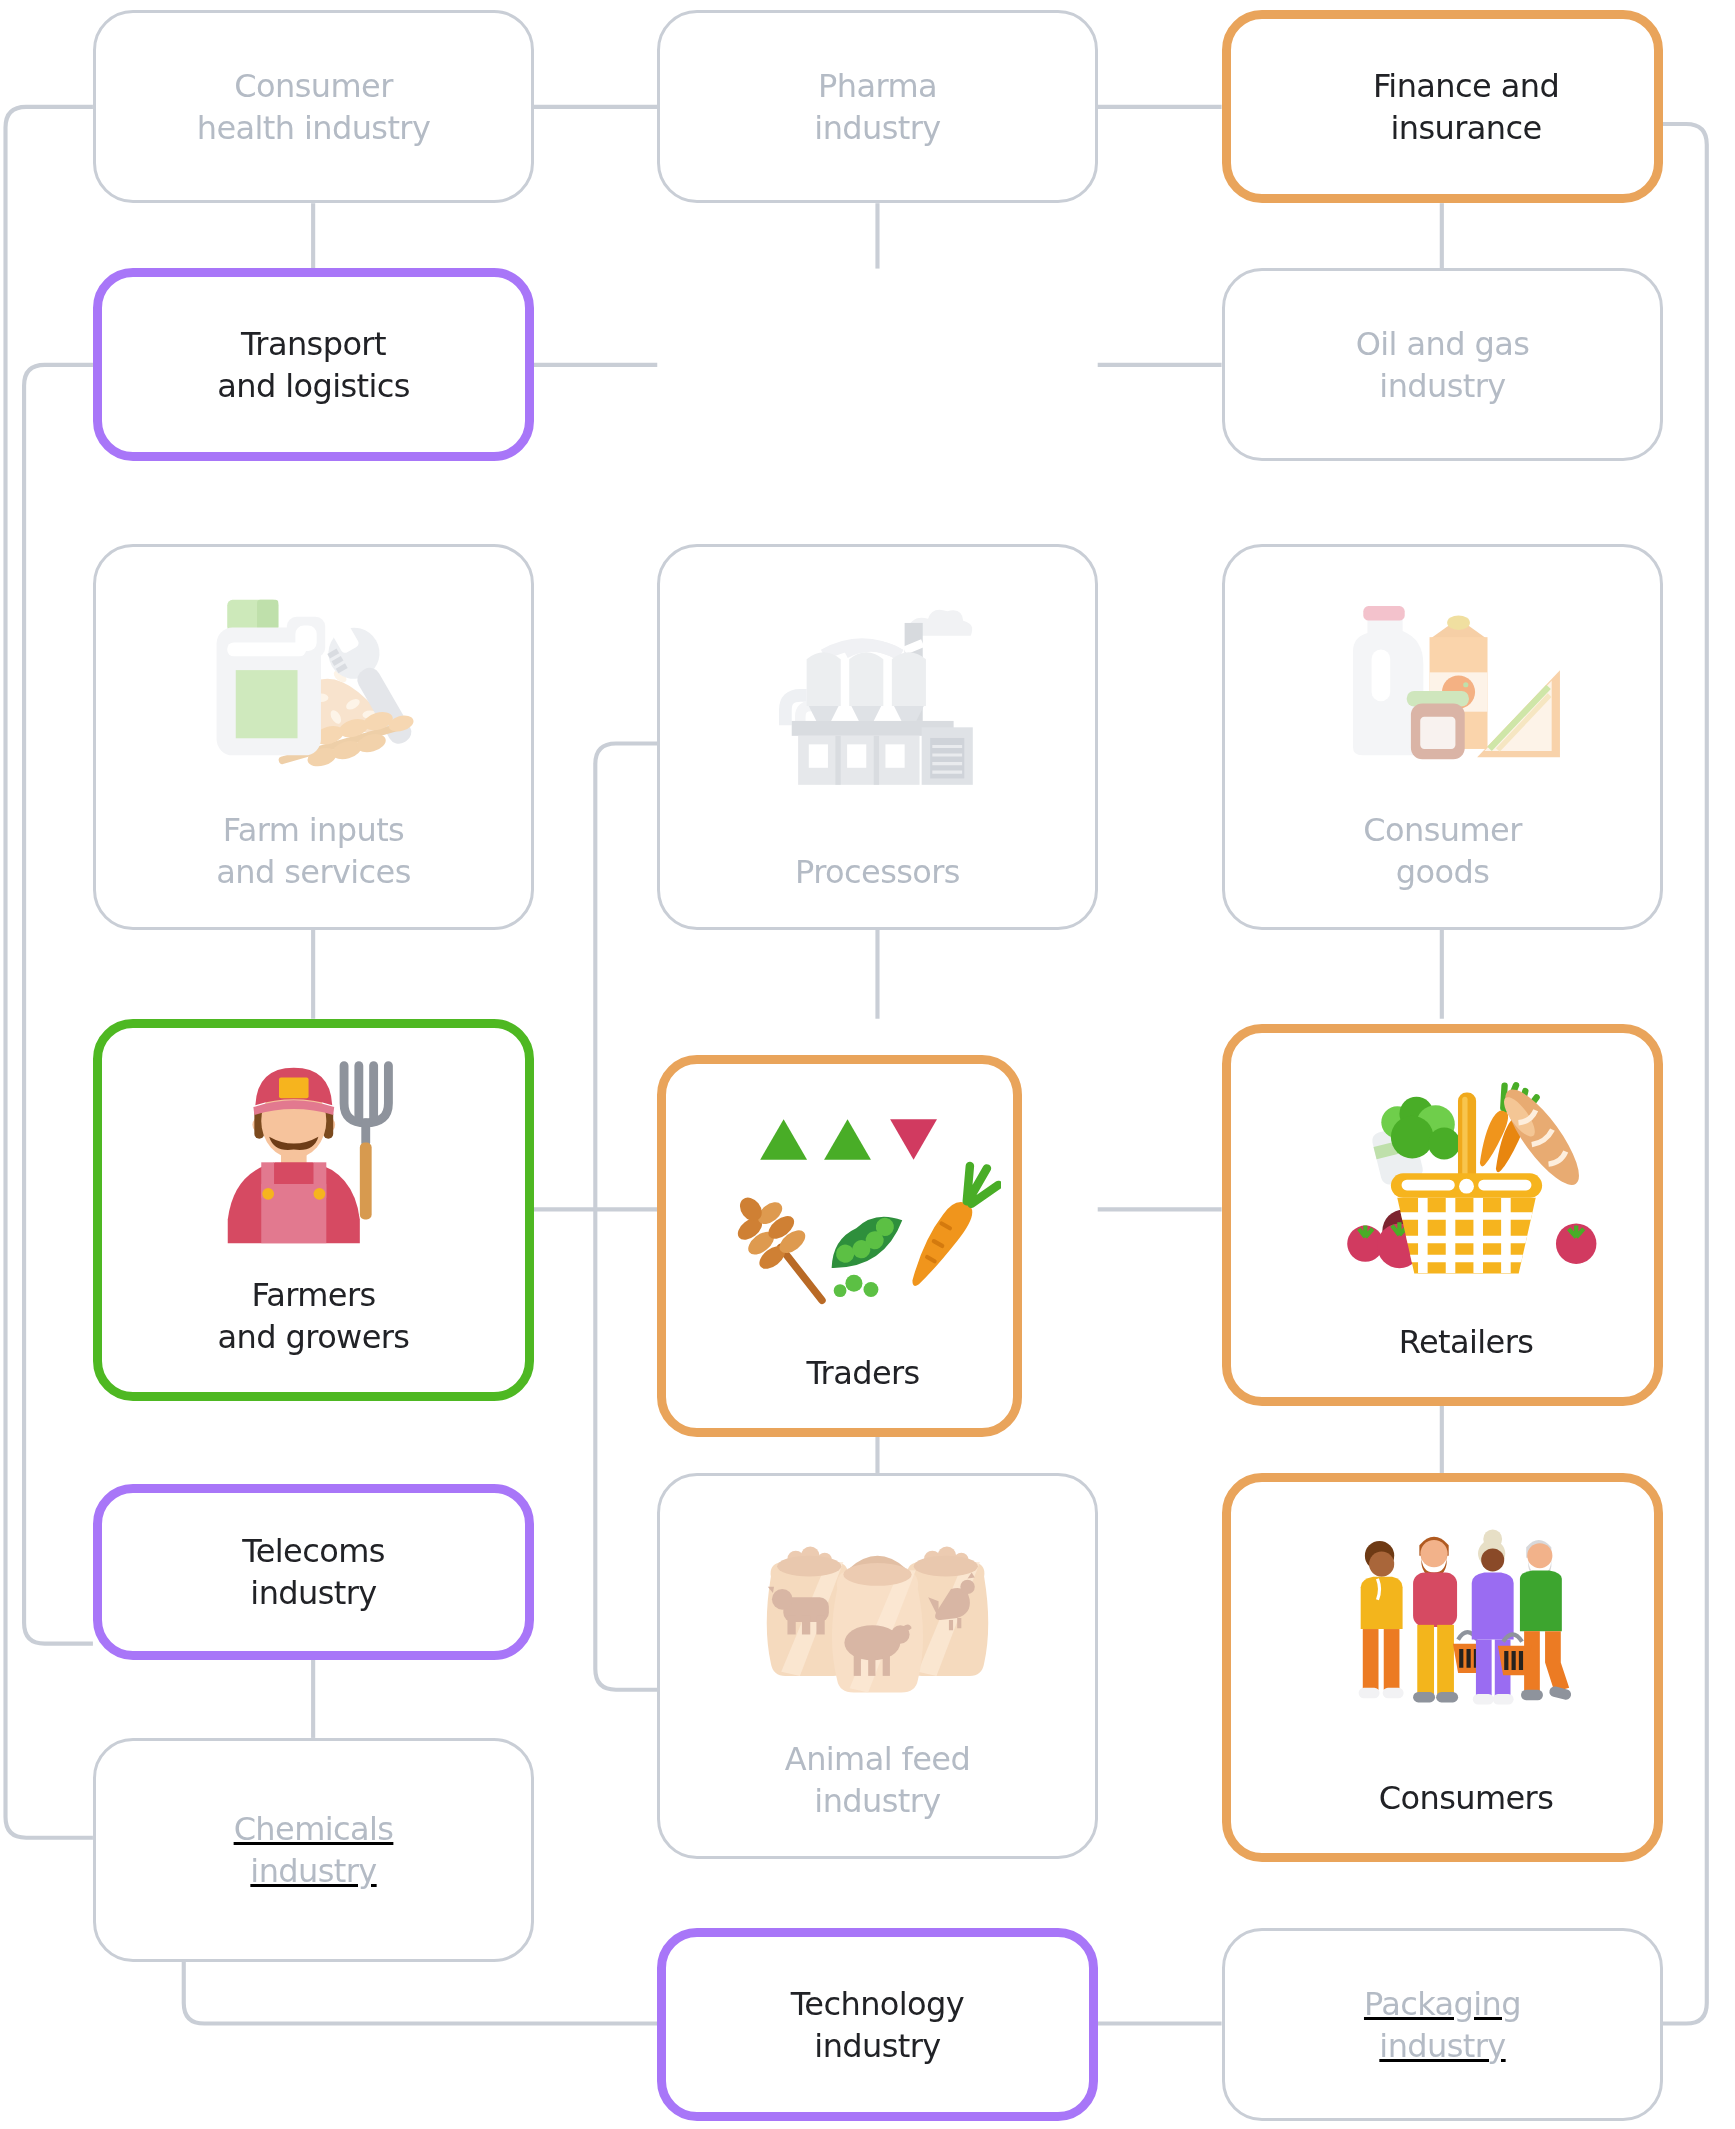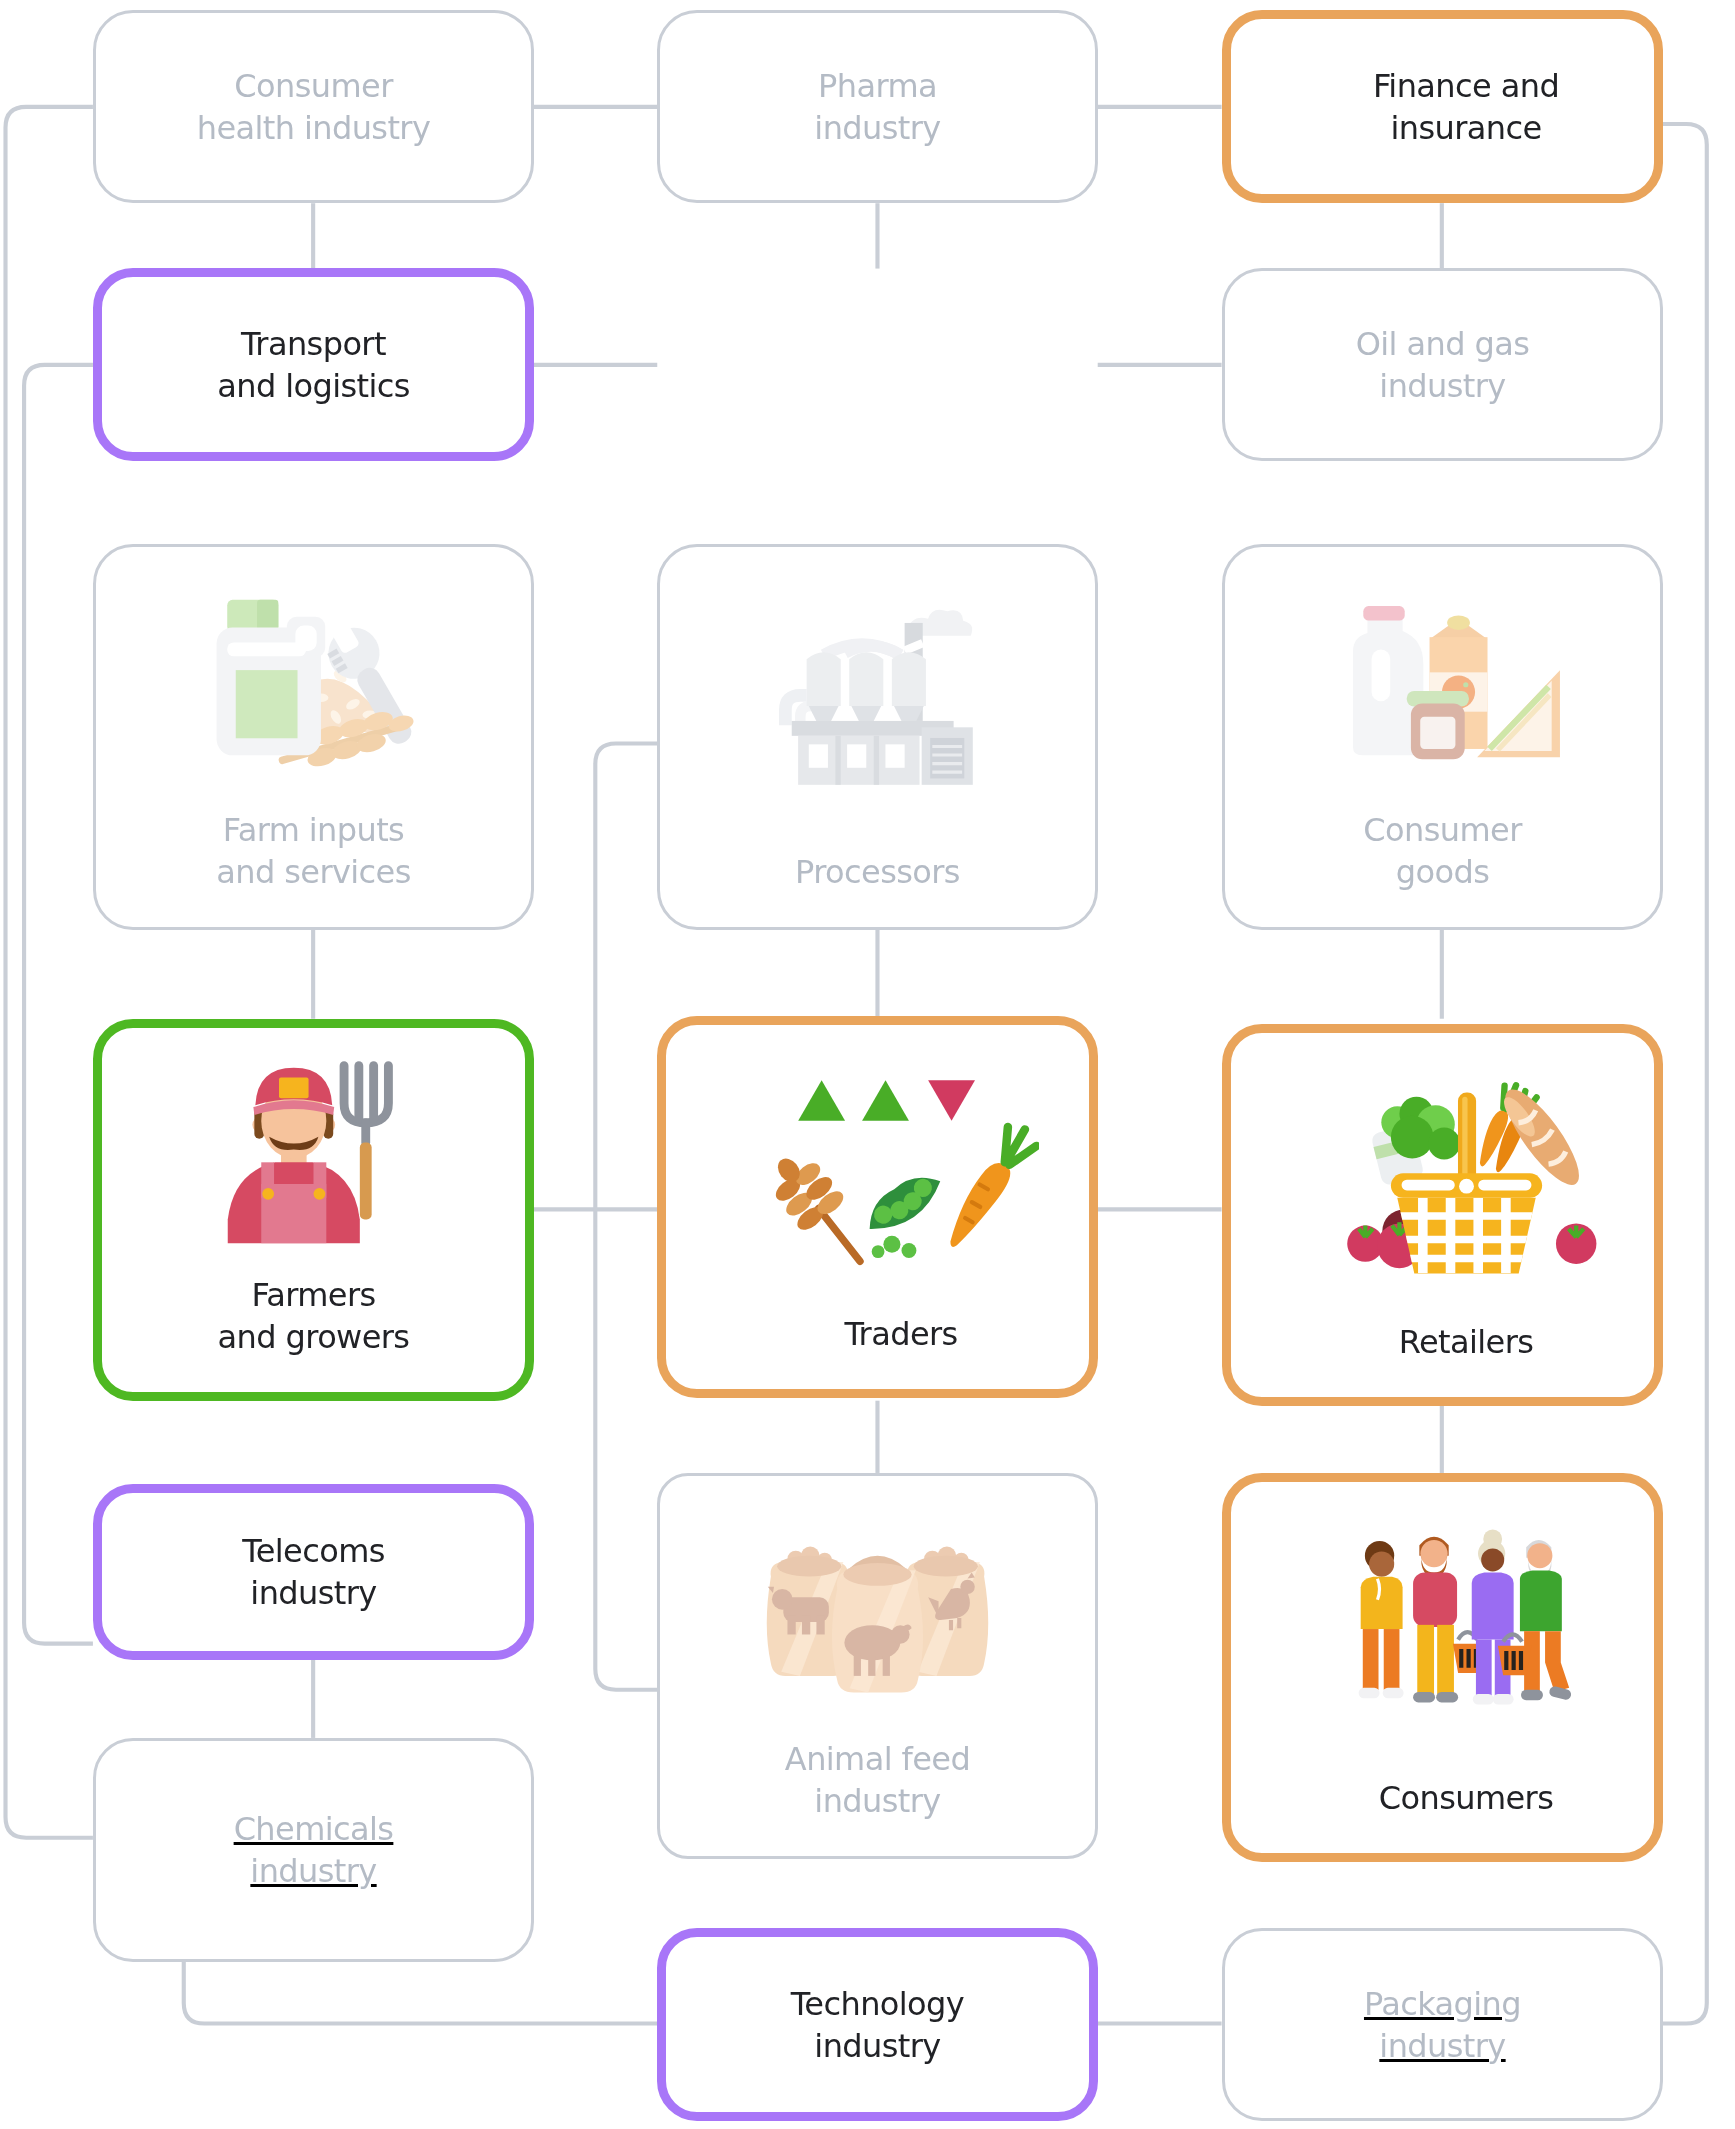--- a/index.html
+++ b/index.html
@@ -202,21 +202,21 @@
   <ellipse cx="95" cy="76" rx="33" ry="38" fill="#f6c39c"></ellipse>
   <path d="M70 92 Q95 106 120 92 Q115 108 95 105 Q75 108 70 92 Z" fill="#6e3d17"></path>
   <path d="M56 60 Q58 22 95 22 Q132 22 134 60 Q95 48 56 60 Z" fill="#d64a62"></path>
   <path d="M54 62 Q95 48 136 62 L135 70 Q95 58 55 70 Z" fill="#e2798f"></path>
   <rect x="80" y="32" width="30" height="21" rx="2" fill="#f6b41e"></rect>
 </svg>
       </span>
       <div class="label">Farmers
 and growers</div>
     </div>
-    <div class="node b-orange t-black has-icon" style="left: 657px; top: 1016px; width: 441px; height: 382px;">
+    <div class="node b-orange t-black has-icon" style="left: 657px; top: 1055px; width: 365px; height: 382px;">
       <span class="icon">
         <svg width="275" height="213" viewBox="0 0 250 200">
   <path d="M28 56 L50 18 L72 56 Z" fill="#49ad27"></path>
   <path d="M88 56 L110 18 L132 56 Z" fill="#49ad27"></path>
   <path d="M150 18 L194 18 L172 56 Z" fill="#d13a60"></path>
   <g transform="translate(50 142) rotate(-38)">
     <rect x="-3.5" y="-8" width="7" height="70" rx="3.5" fill="#b96a26"></rect>
     <ellipse cx="-12" cy="-2" rx="14" ry="8" fill="#cf8034"></ellipse>
             <ellipse cx="12" cy="-2" rx="14" ry="8" fill="#de9a4f"></ellipse>
     <ellipse cx="-12" cy="-19" rx="14" ry="8" fill="#de9a4f"></ellipse>
@@ -292,21 +292,21 @@
     <path d="M56 138 H194 M58 160 H192 M60 178 H190" stroke="#ffffff" stroke-width="7"></path>
   </g>
 </svg>
       </span>
       <div class="label">Retailers</div>
     </div>
     <div class="node b-purple t-black" style="left: 93px; top: 1484px; width: 441px; height: 176px;">
       <div class="label">Telecoms
 industry</div>
     </div>
-    <div class="node b-gray t-gray has-icon" style="left: 657px; top: 1473px; width: 441px; height: 386px; border-radius: 31px;">
+    <div class="node b-gray t-gray has-icon" style="left: 657px; top: 1473px; width: 441px; height: 386px;">
       <span class="icon">
         <svg width="275" height="207" viewBox="0 0 250 200">
   <g>
     <path d="M22 72 Q20 60 32 58 L86 58 Q98 60 96 72 Q104 120 96 156 Q94 168 82 168 L36 168 Q24 168 22 156 Q14 120 22 72 Z" fill="#f5dabe"></path>
     <path d="M32 164 L76 58 L92 58 L50 168 Z" fill="#fbe9d4" opacity="0.8"></path>
     <circle cx="46" cy="55" r="8" fill="#eccbb1"></circle>
             <circle cx="60" cy="52" r="9" fill="#eccbb1"></circle>
             <circle cx="74" cy="56" r="7" fill="#eccbb1"></circle>
     <ellipse cx="59" cy="62" rx="31" ry="10" fill="#e9c8ae"></ellipse>
   </g>

